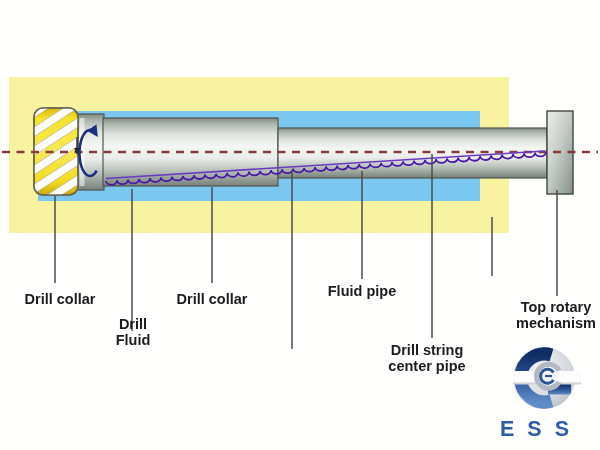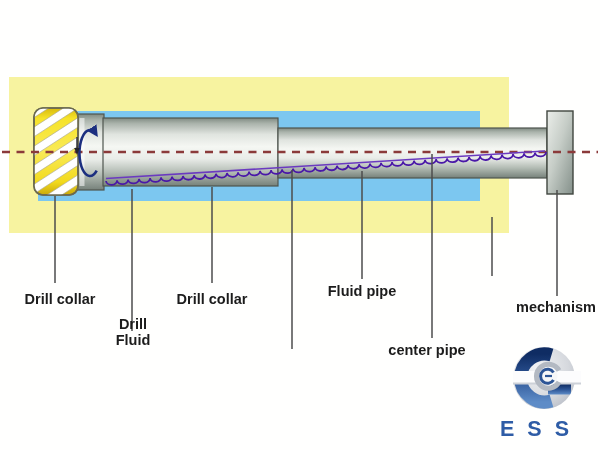--- a/index.html
+++ b/index.html
@@ -144,19 +144,21 @@
       <span>Drill</span>
       <span>Fluid</span>
     </div>
   <div class="lbl" style="left:212px;top:292px">
       <span>Drill collar</span>
     </div>
   <div class="lbl" style="left:362px;top:284px">
       <span>Fluid pipe</span>
     </div>
   <div class="lbl" style="left:427px;top:343px">
+      <span>Drill string</span>
       <span>center pipe</span>
     </div>
   <div class="lbl" style="left:556px;top:300px">
+      <span>Top rotary</span>
       <span>mechanism</span>
     </div>
 
 </div>
 
 </body></html>

